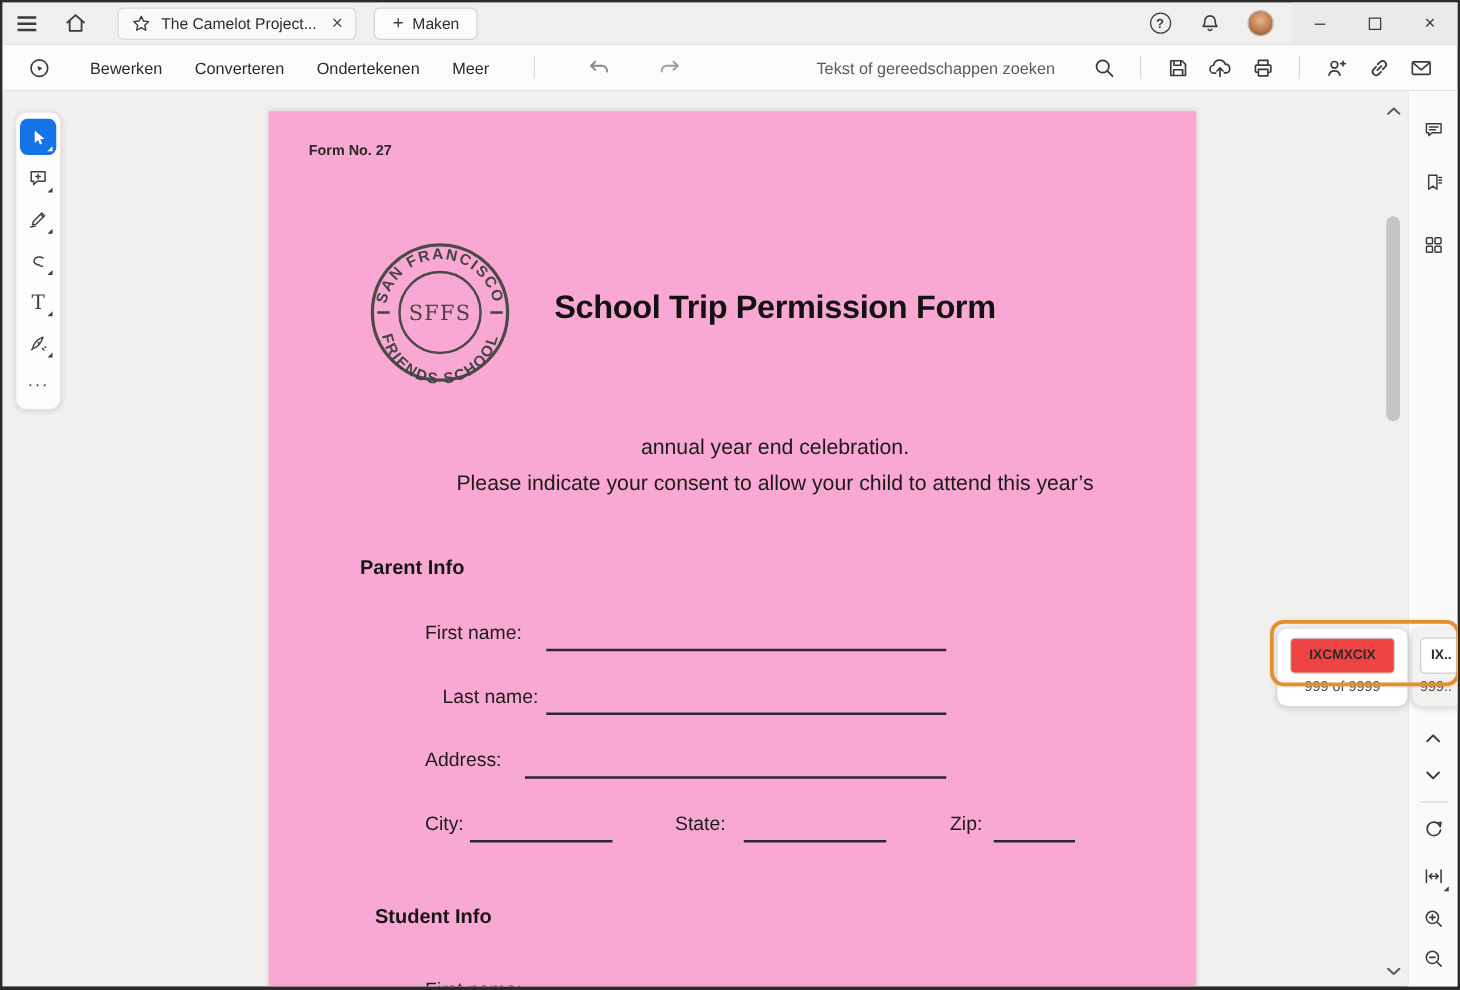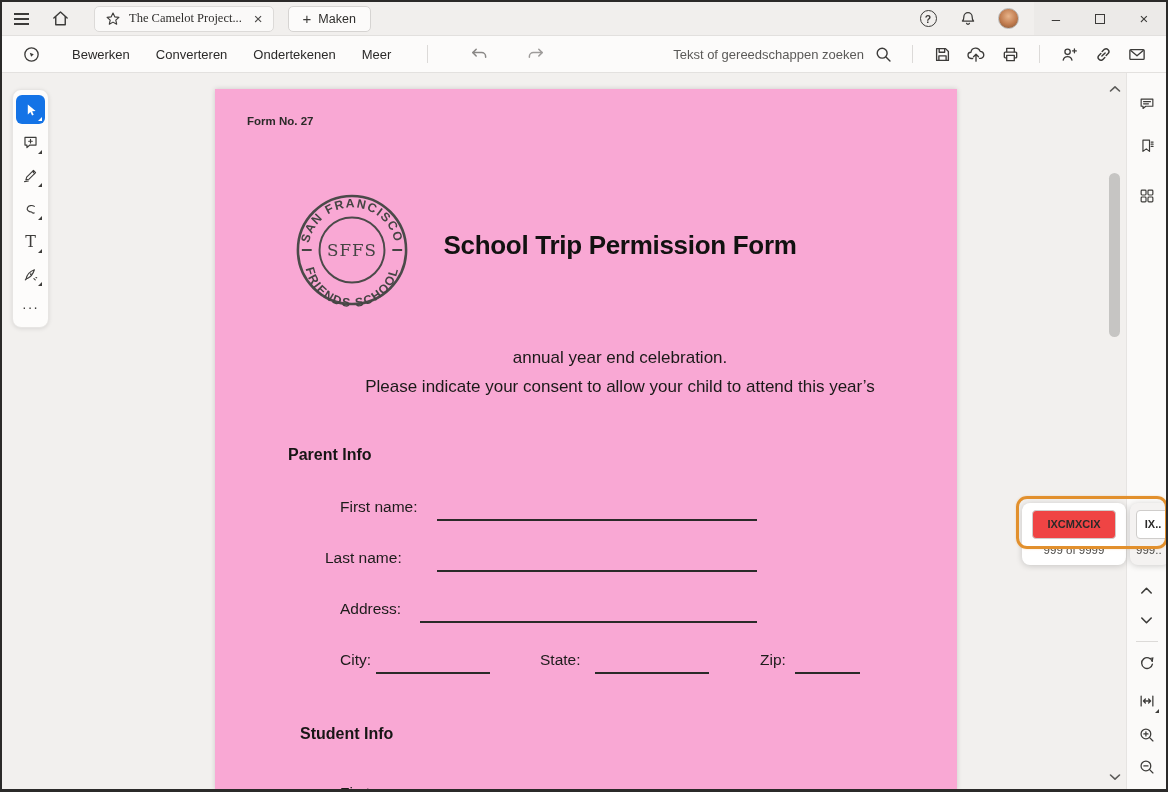--- a/index.html
+++ b/index.html
@@ -18,21 +18,21 @@
   }
   .tb-left { display:flex; align-items:center; height:100%; }
   .hamburger { width:38px; display:flex; flex-direction:column; gap:3px; align-items:center; justify-content:center; cursor:pointer; }
   .hamburger span { display:block; width:15px; height:2px; background:#3C3B39; }
   .icon-btn { display:flex; align-items:center; justify-content:center; cursor:pointer; }
   .home-btn { width:40px; height:100%; }
   .doc-tab {
     display:flex; align-items:center; gap:8px; height:26px; margin-left:14px;
     background:#FAF9F8; border:1px solid #DCDAD8; border-radius:5px; padding:0 10px; cursor:pointer;
   }
-  .doc-tab .tab-title { font-size:12.5px; color:#2F2E2C; white-space:nowrap;font-family:Liberation Serif, serif; }
+  .doc-tab .tab-title { font-size:12.5px; color:#2F2E2C; white-space:nowrap; }
   .tab-close { font-size:15px; color:#4A4948; line-height:1; margin-left:4px; cursor:pointer; }
   .new-tab {
     display:flex; align-items:center; gap:7px; height:26px; margin-left:14px;
     background:#FCFBFA; border:1px solid #D6D4D2; border-radius:5px; padding:0 14px; cursor:pointer;
   }
   .new-tab .plus { font-size:15px; color:#3C3B39; line-height:1; }
   .new-tab .label { font-size:12.5px; color:#2F2E2C; }
   .tb-right { margin-left:auto; display:flex; align-items:center; height:100%; }
   .help-circle { width:17px; height:17px; border:1.4px solid #3C3B39; border-radius:50%;
     font-size:10.5px; font-weight:bold; color:#3C3B39; display:flex; align-items:center; justify-content:center; }
@@ -48,21 +48,21 @@
   .toolbar {
     position:absolute; left:0; top:34px; width:1164px; height:37px;
     background:#FCFBFA; border-bottom:1px solid #E3E1DF;
     display:flex; align-items:center; padding:0 14px;
   }
   .menu-group { display:flex; align-items:center; gap:26px; }
   .menu-item { font-size:13px; color:#2B2A29; cursor:pointer; white-space:nowrap; }
   .v-div { width:1px; height:18px; background:#DCDAD8; margin:0 10px; }
   .tool-ic { width:30px; height:26px; display:flex; align-items:center; justify-content:center; cursor:pointer; }
   .toolbar-right { margin-left:auto; display:flex; align-items:center; gap:4px; }
-  .search-label { font-size:13px; color:#5B5A58; margin-right:0; cursor:text; white-space:nowrap; }
+  .search-label { font-size:13px; color:#5B5A58; margin-right:20px; cursor:text; white-space:nowrap; }
   
   .canvas { position:absolute; left:0; top:71px; width:1164px; height:717px; background:#F2F0EE; overflow:hidden; }
   
   .palette {
     position:absolute; left:10px; top:16px; width:37px;
     background:#FDFCFB; border:1px solid #E7E5E3; border-radius:9px;
     box-shadow:0 1px 4px rgba(0,0,0,.10);
     display:flex; flex-direction:column; align-items:center; padding:5px 0; gap:4px;
   }
   .ptool { position:relative; width:29px; height:29px; border-radius:6px;
@@ -324,21 +324,21 @@
       <div class="intro">
         <div>annual year end celebration.</div>
         <div>Please indicate your consent to allow your child to attend this year’s</div>
       </div>
 
       <div class="sec-head" style="left:73px; top:357px;">Parent Info</div>
 
       <div class="f-label" style="left:125px; top:409px;">First name:</div>
       <div class="f-line" style="left:222px; top:430px; width:320px;"></div>
 
-      <div class="f-label" style="left:110px; top:460px;">Last name:</div>
+      <div class="f-label" style="left:139px; top:460px;">Last name:</div>
       <div class="f-line" style="left:222px; top:481px; width:320px;"></div>
 
       <div class="f-label" style="left:125px; top:511px;">Address:</div>
       <div class="f-line" style="left:205px; top:532px; width:337px;"></div>
 
       <div class="f-label" style="left:125px; top:562px;">City:</div>
       <div class="f-line" style="left:161px; top:583px; width:114px;"></div>
       <div class="f-label" style="left:325px; top:562px;">State:</div>
       <div class="f-line" style="left:380px; top:583px; width:114px;"></div>
       <div class="f-label" style="left:545px; top:562px;">Zip:</div>

